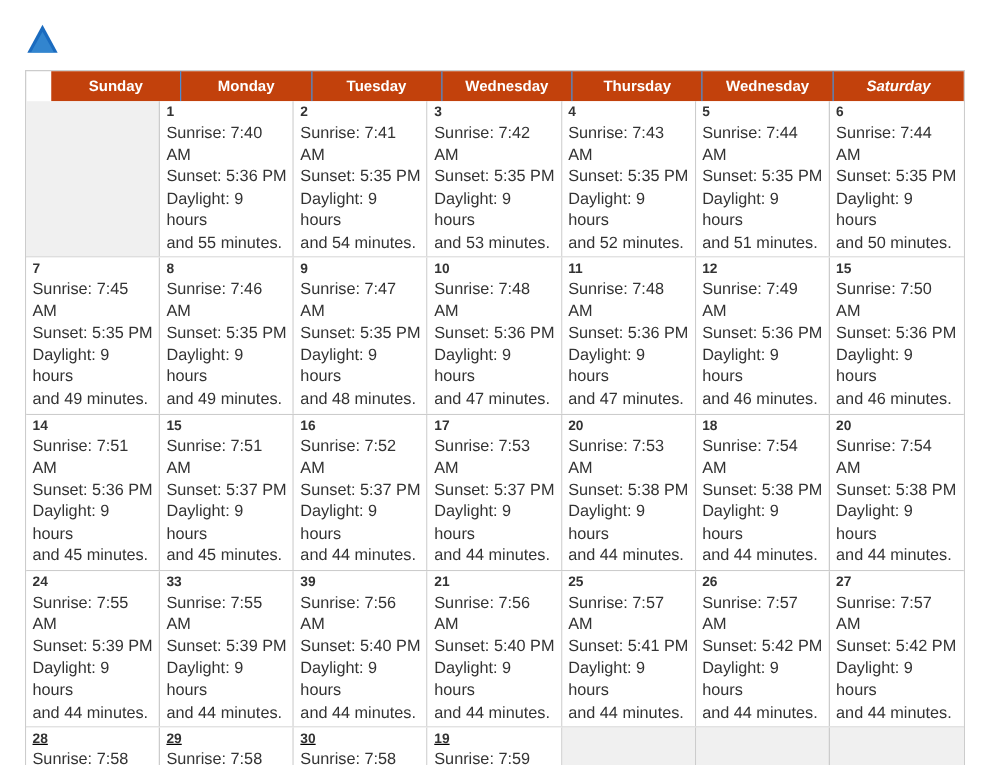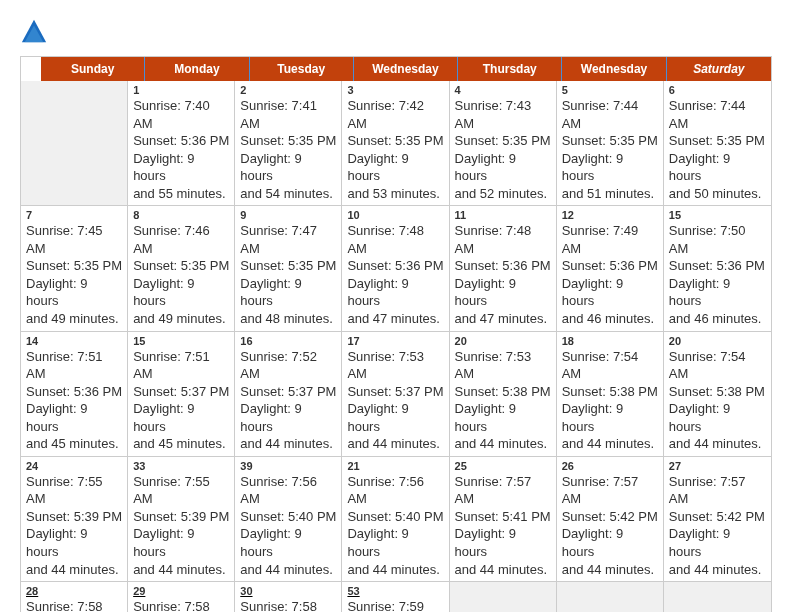--- a/index.html
+++ b/index.html
@@ -264,21 +264,21 @@
           </div>
           <div class="cal-cell">
             <div class="day-number">29</div>
             <div class="cell-text">Sunrise: 7:58 AM<br>Sunset: 5:44 PM<br>Daylight: 9 hours<br>and 45 minutes.</div>
           </div>
           <div class="cal-cell">
             <div class="day-number">30</div>
             <div class="cell-text">Sunrise: 7:58 AM<br>Sunset: 5:44 PM<br>Daylight: 9 hours<br>and 46 minutes.</div>
           </div>
           <div class="cal-cell">
-            <div class="day-number">53</div>
+            <div class="day-number">19</div>
             <div class="cell-text">Sunrise: 7:59 AM<br>Sunset: 5:45 PM<br>Daylight: 9 hours<br>and 46 minutes.</div>
           </div>
           <div class="cal-cell shaded"></div>
           <div class="cal-cell shaded"></div>
           <div class="cal-cell shaded"></div>
         </div>
       </div>
   </div>
 </div>
 

